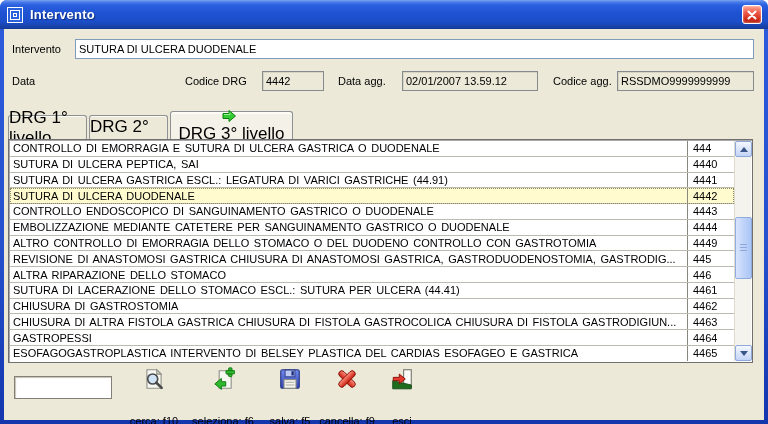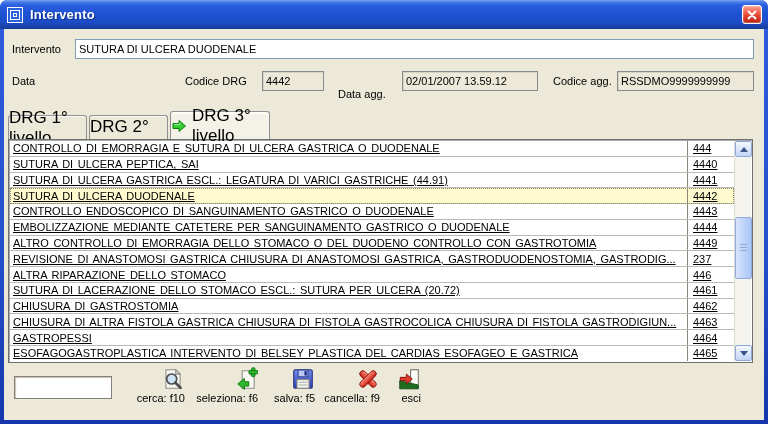--- a/index.html
+++ b/index.html
@@ -52,21 +52,21 @@
   .tab.active { background:#f4f2e8; font-weight:normal; z-index:2;
                 box-shadow:inset 0 2px 0 #fdfcf6; }
   .tab .arrow { margin-right:5px; width:16px; height:16px; flex:none; }
 
   
   .tbl { position:absolute; left:4px; top:110px; width:745px; height:224px;
          background:#fff; border:1px solid #707070;
          box-shadow:inset 1px 1px 0 #a9a9a9; }
   .rows { position:absolute; left:1px; top:1px; right:18px; bottom:1px; overflow:hidden; }
   .trow { display:flex; height:15.78px; border-bottom:1px solid #bdbab0;
-          font-size:11px; color:#000; align-items:center; word-spacing:1.5px;text-decoration:underline; }
+          font-size:11px; color:#000; align-items:center; word-spacing:1.5px; }
   .trow.selected { background:#fffbce; outline:1px dotted #8c8a60; outline-offset:-1px; }
   .tdesc { flex:1; padding-left:3px; white-space:nowrap; overflow:hidden; }
   .tcode { width:47px; flex:none; align-self:stretch; display:flex; align-items:center;
            border-left:1px solid #8a887c; padding-left:5px; }
 
   
   .vsb { position:absolute; right:1px; top:1px; bottom:1px; width:17px;
          background:#f4f3ee; border-left:1px solid #dedbce; }
   .sbbtn { position:absolute; left:0; width:17px; height:16px;
            background:linear-gradient(180deg,#f4f8fe,#c3d4f7);
@@ -80,21 +80,21 @@
              background:linear-gradient(90deg,#d8e4fc 0%,#c0d4fa 50%,#aac6f6 100%);
              border:1px solid #90acdf; border-radius:2px; }
   .sbthumb::after { content:""; position:absolute; left:4px; right:4px; top:26px; height:8px;
                     background:repeating-linear-gradient(180deg,#8fa8dc 0 1px,transparent 1px 3px); }
 
   
   .search { position:absolute; left:10px; top:347px; width:98px; height:23px;
             border:1px solid #848078; box-shadow:inset 1px 1px 1px #c7c4b5;
             background:#fff; font-size:11px; padding:0 3px; outline:none; }
   .tool { position:absolute; top:338px; height:44px; display:flex; flex-direction:column;
-          align-items:flex-end; justify-content:flex-start; cursor:default; }
+          align-items:center; justify-content:flex-start; cursor:default;gap:23px; }
   .tool svg { width:24px; height:24px; flex:none; }
   .tool .tlabel { font-size:11px; margin-top:1px; white-space:nowrap; color:#000; }
 </style>
 </head>
 <body>
 
 <div class="window">
 
   <div class="titlebar">
     <svg class="app-icon" viewBox="0 0 16 16">
@@ -113,33 +113,33 @@
   <div class="winbody">
 
     <span class="lbl" style="left:8px; top:14px;">Intervento</span>
     <input class="field" style="left: 71px; top: 10px; width: 679px;" value="SUTURA DI ULCERA DUODENALE">
 
     <span class="lbl" style="left:8px; top:46px;">Data</span>
 
     <span class="lbl" style="left:181px; top:46px;">Codice DRG</span>
     <div class="field ro" style="left:258px; top:42px; width:62px;">4442</div>
 
-    <span class="lbl" style="left:334px; top:59px;">Data agg.</span>
+    <span class="lbl" style="left:334px; top:46px;">Data agg.</span>
     <div class="field ro" style="left:398px; top:42px; width:136px;">02/01/2007 13.59.12</div>
 
     <span class="lbl" style="left:549px; top:46px;">Codice agg.</span>
     <div class="field ro" style="left:613px; top:42px; width:137px;">RSSDMO9999999999</div>
 
     <div class="tab" style="left:4px; top:86px; width:79px; height:24px;">
       <span>DRG 1° livello</span>
     </div>
     <div class="tab" style="left:85px; top:86px; width:79px; height:42px;align-items:center;">
       <span>DRG 2° livello</span>
     </div>
-    <div class="tab active" style="left:166px; top:82px; width:100px; height:28px;">
+    <div class="tab active" style="left:166px; top:82px; width:123px; height:28px;flex-direction:column;">
       <svg class="arrow" viewBox="0 0 16 16">
         <path d="M2 5.5 H8 V2.5 L14.5 8 L8 13.5 V10.5 H2 Z" fill="#33cc33" stroke="#0e7f0e" stroke-width="1"></path>
         <path d="M3 6.5 H9 V4.8" fill="none" stroke="#9af09a" stroke-width="1"></path>
       </svg>
       <span>DRG 3° livello</span>
     </div>
 
     <div class="tbl">
       <div class="rows">
   <div class="trow">
@@ -172,30 +172,30 @@
     <span class="tcode">4444</span>
   </div>
 
   <div class="trow">
     <span class="tdesc">ALTRO CONTROLLO DI EMORRAGIA DELLO STOMACO O DEL DUODENO CONTROLLO CON GASTROTOMIA</span>
     <span class="tcode">4449</span>
   </div>
 
   <div class="trow">
     <span class="tdesc">REVISIONE DI ANASTOMOSI GASTRICA CHIUSURA DI ANASTOMOSI GASTRICA, GASTRODUODENOSTOMIA, GASTRODIG...</span>
-    <span class="tcode">237</span>
+    <span class="tcode">445</span>
   </div>
 
   <div class="trow">
     <span class="tdesc">ALTRA RIPARAZIONE DELLO STOMACO</span>
     <span class="tcode">446</span>
   </div>
 
   <div class="trow">
-    <span class="tdesc">SUTURA DI LACERAZIONE DELLO STOMACO ESCL.: SUTURA PER ULCERA (20.72)</span>
+    <span class="tdesc">SUTURA DI LACERAZIONE DELLO STOMACO ESCL.: SUTURA PER ULCERA (44.41)</span>
     <span class="tcode">4461</span>
   </div>
 
   <div class="trow">
     <span class="tdesc">CHIUSURA DI GASTROSTOMIA</span>
     <span class="tcode">4462</span>
   </div>
 
   <div class="trow">
     <span class="tdesc">CHIUSURA DI ALTRA FISTOLA GASTRICA CHIUSURA DI FISTOLA GASTROCOLICA CHIUSURA DI FISTOLA GASTRODIGIUN...</span>

